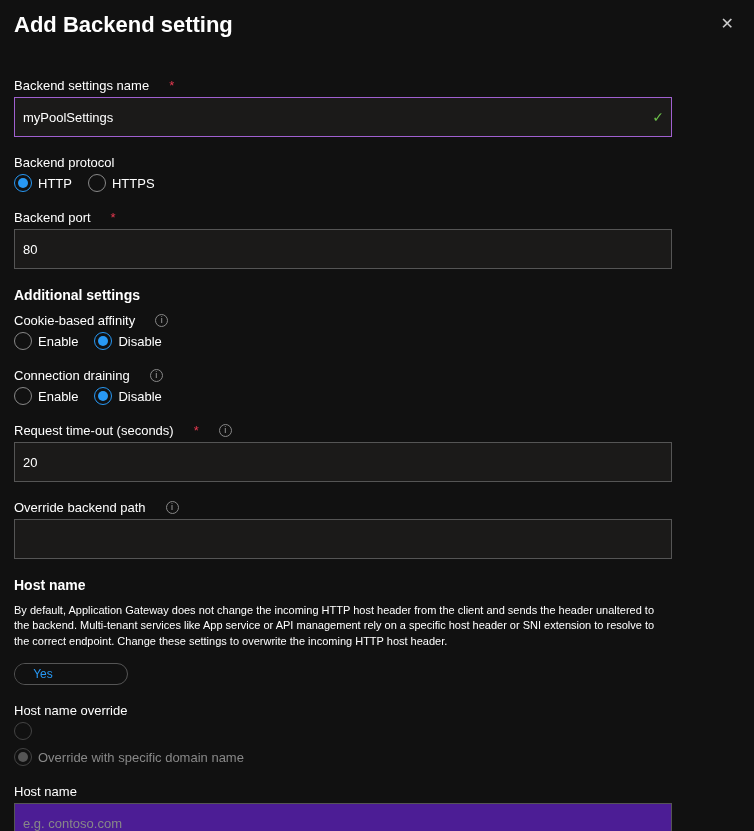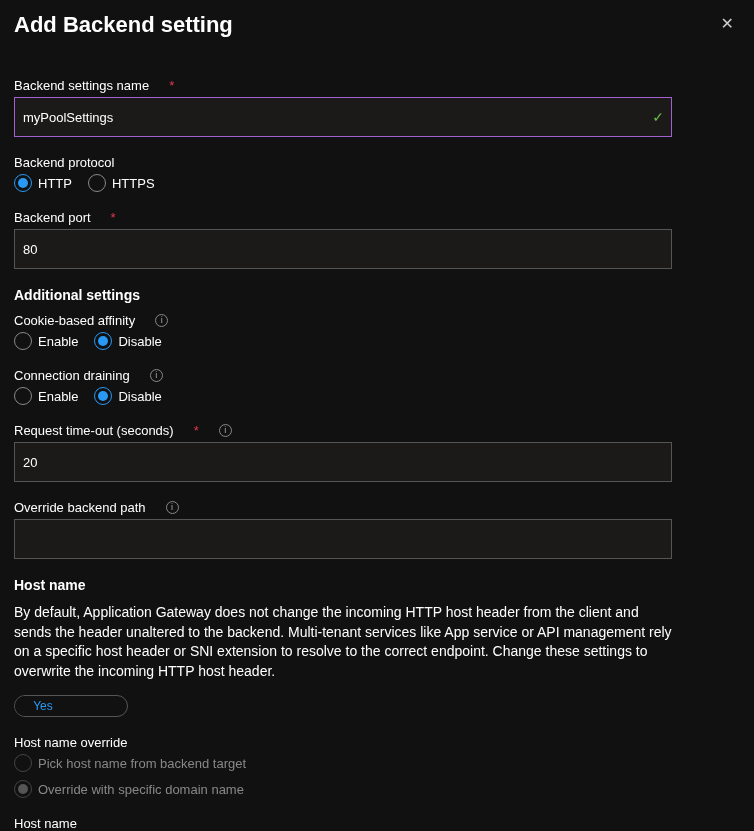--- a/index.html
+++ b/index.html
@@ -54,21 +54,21 @@
       display: inline-flex; align-items: center; justify-content: center;
       background: #111;
     }
     .radio.selected { border-color: #2899f5; }
     .radio.selected::after {
       content: ''; width: 10px; height: 10px; background: #2899f5; border-radius: 50%;
     }
     .radio.disabled { border-color: #444; cursor: not-allowed; }
     .radio.disabled.selected::after { background: #555; }
     .section-title { font-size: 14px; font-weight: 600; margin-top: 18px; margin-bottom: 10px; }
-    .desc { font-size: 14px; color: #fff; line-height: 1.4; margin-bottom: 14px; width: 658px; }
+    .desc { font-size: 11px; color: #fff; line-height: 1.4; margin-bottom: 14px; width: 658px; }
     .pill-toggle {
       display: inline-flex; border: 1px solid #555; border-radius: 12px;
       overflow: hidden; height: 22px; font-size: 12px;
     }
     .pill-opt {
       display: flex; align-items: center; justify-content: center;
       width: 56px; cursor: pointer; text-align: center;
     }
     .pill-opt.inactive { color: #2899f5; background: #111; }
     .pill-opt.active { background: #2899f5; color: #000000; border-radius: 8px; margin-top: 36px; }
@@ -176,21 +176,20 @@
     <div class="pill-opt inactive">Yes</div>
     <div class="pill-opt active">No</div>
   </div>
 </div>
 
 <div class="field">
   <div class="label">Host name override</div>
   <div class="radio-row" style="flex-direction:column; align-items:flex-start; gap:8px;">
     <div class="radio-item disabled-text">
       <span class="radio disabled"></span>
-        <span>Pick host name from backend target</span>
     </div>
     <div class="radio-item disabled-text">
       <span class="radio disabled selected"></span>
         <span>Override with specific domain name</span>
     </div>
   </div>
 </div>
 
 <div class="field">
   <div class="label">Host name</div>

